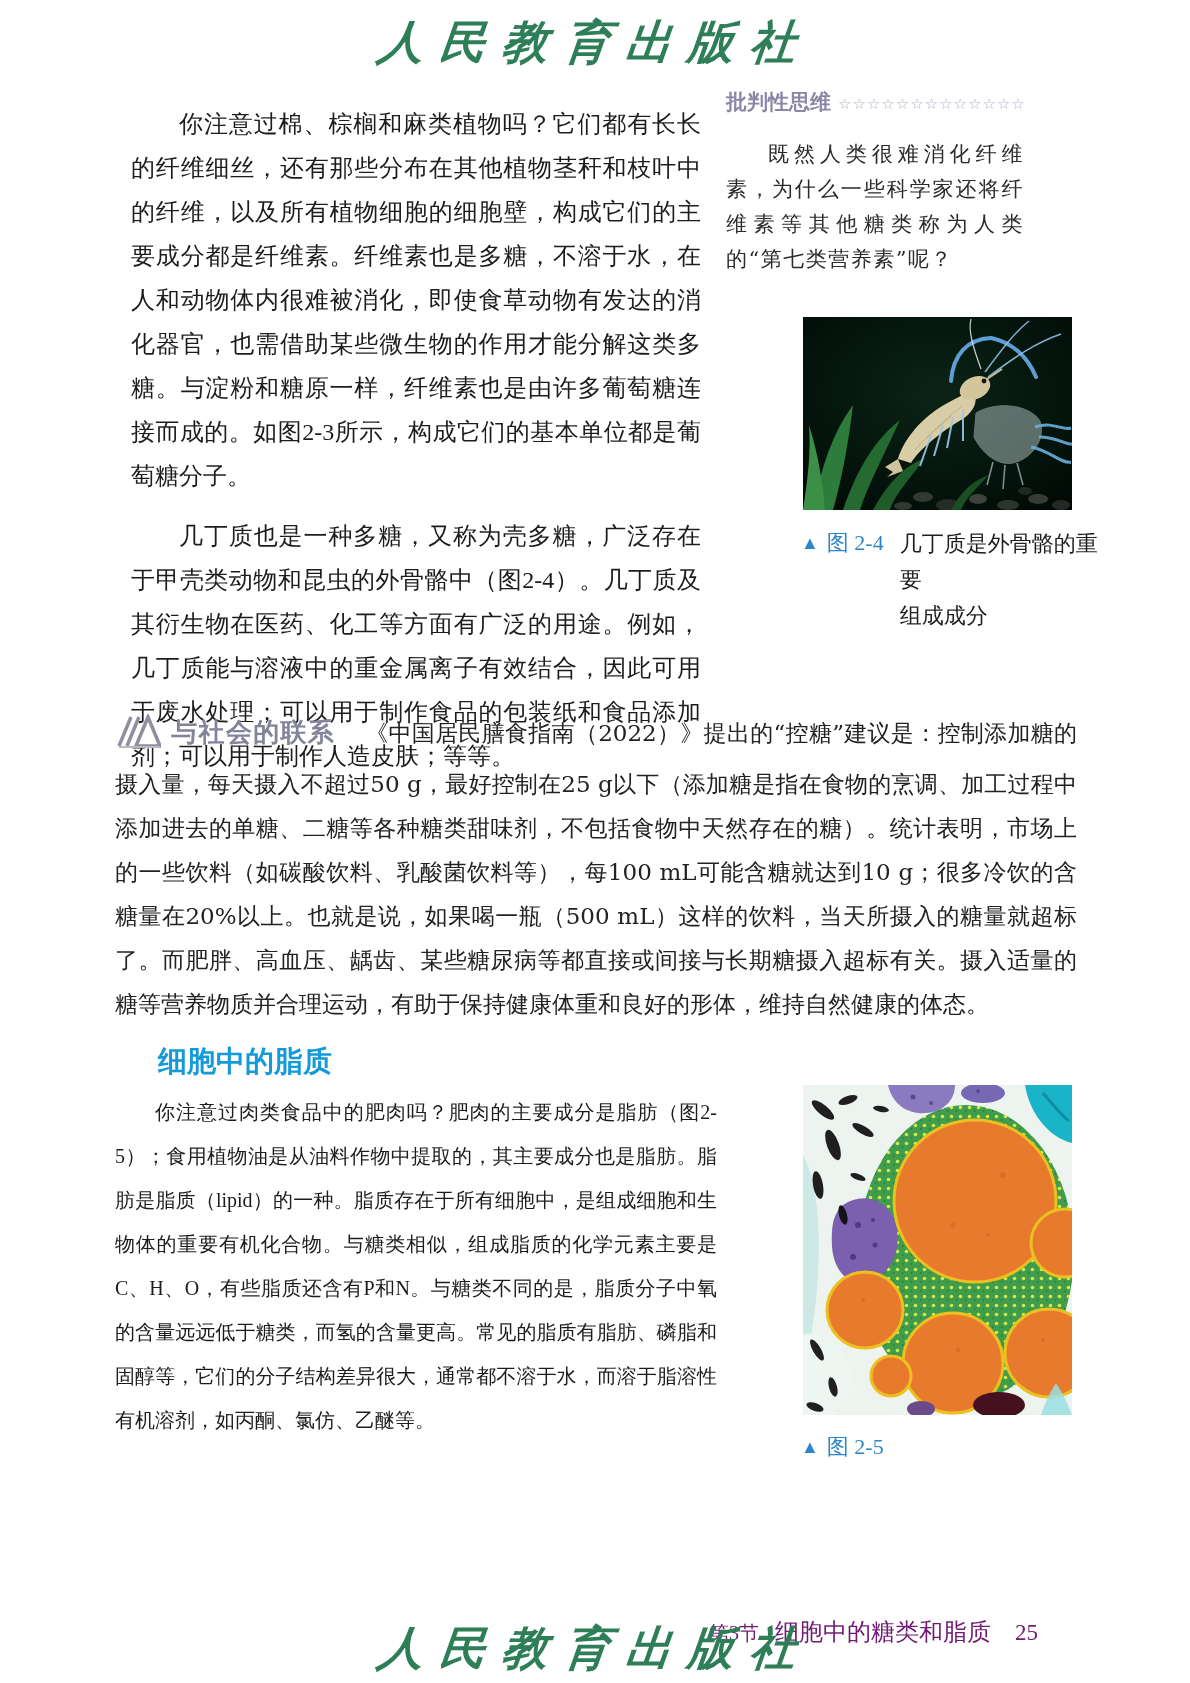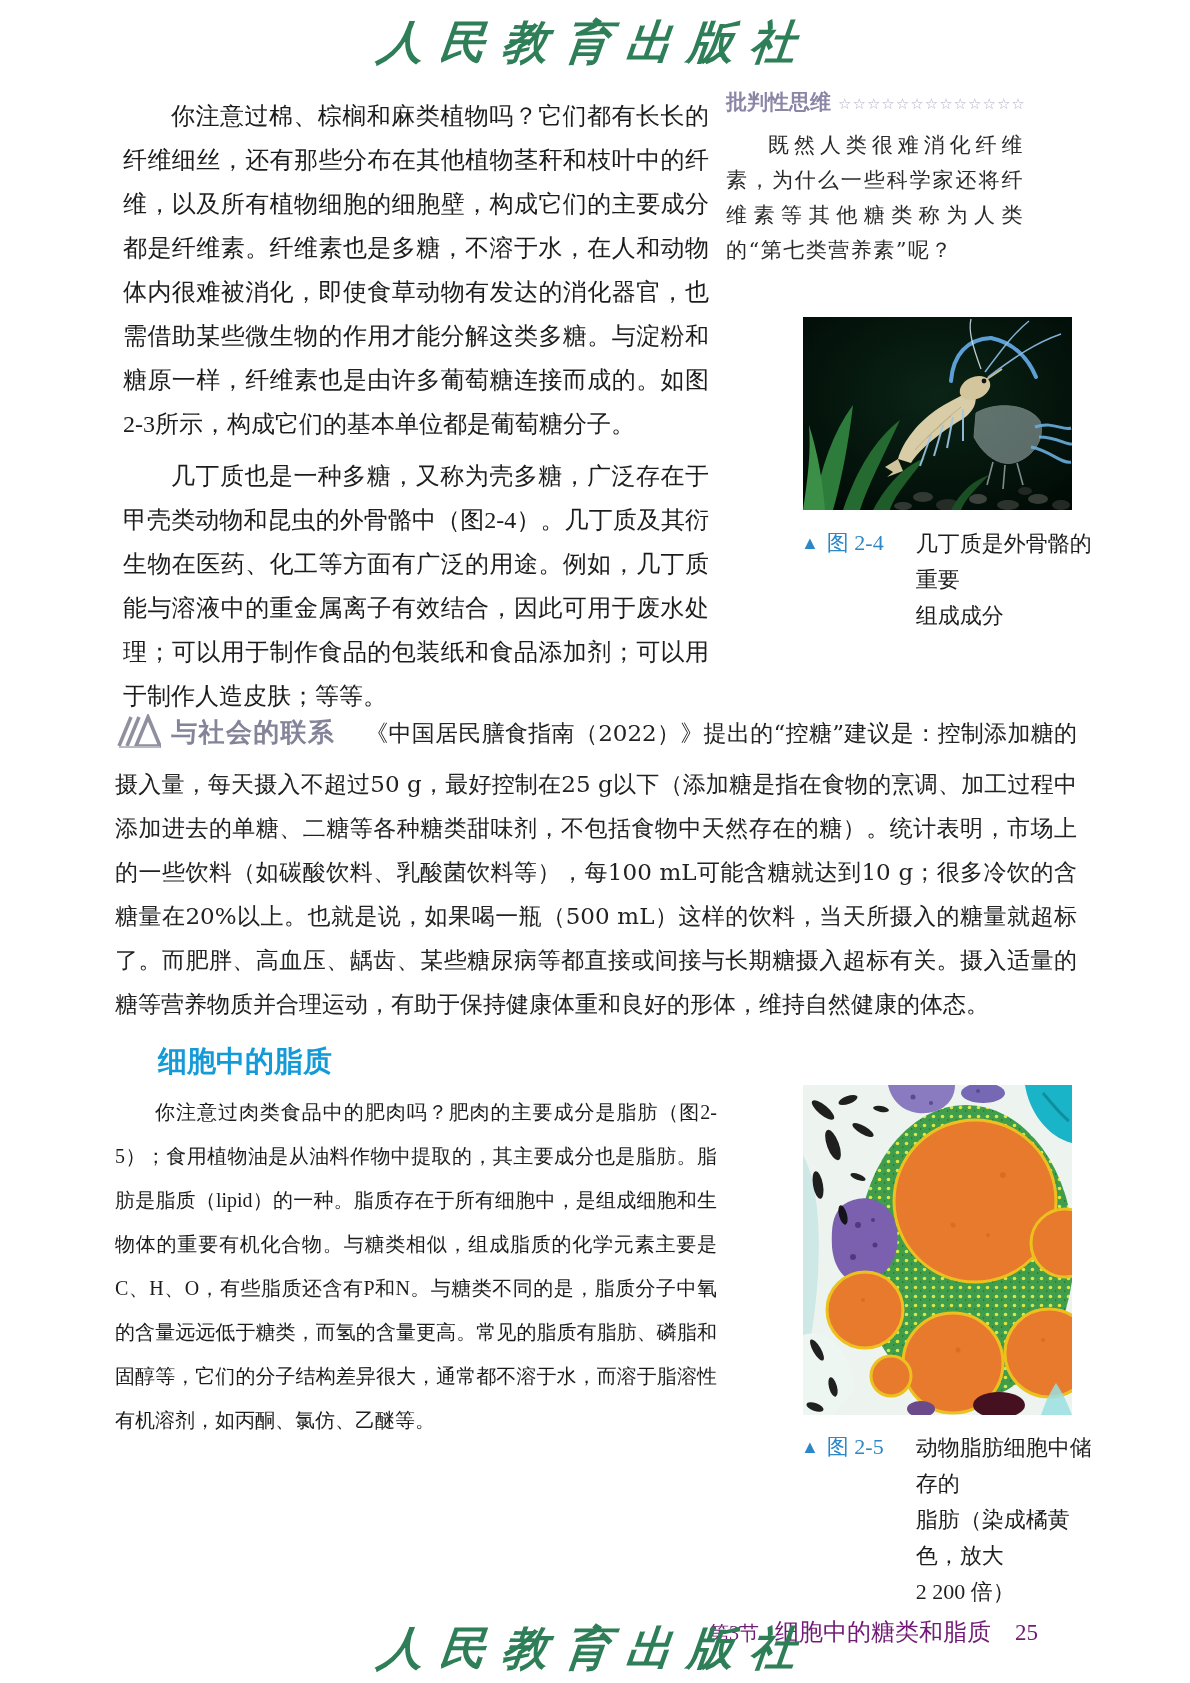--- a/index.html
+++ b/index.html
@@ -8,41 +8,41 @@
 
   
   .logo{position:absolute;left:0;right:0;text-align:center;color:#2e7e58;
         font-family:"DejaVu Serif",serif;font-style:italic;font-weight:bold;
         font-size:46px;letter-spacing:16px;transform:skewX(-6deg);}
   .logo-top{top:12px;}
   .logo-bottom{top:1618px;}
 
   
   .main-text{position:absolute;left:115px;top:86px;width:602px;}
-  .main-text p{margin:8px;font-size:24px;line-height:44px;text-align:justify;text-indent:2em;}
+  .main-text p{margin:16px;font-size:24px;line-height:44px;text-align:justify;text-indent:2em;}
 
   
   .ct{position:absolute;left:726px;top:88px;width:298px;}
   .ct-head{display:flex;align-items:baseline;}
   .ct-title{font-family:"Liberation Sans",sans-serif;font-weight:bold;font-size:21px;color:#8b85a6;white-space:nowrap;}
   .ct-stars{margin-left:7px;font-size:15px;letter-spacing:1px;color:#b6b0ca;white-space:nowrap;overflow:hidden;}
-  .ct-text{margin-top:12px;font-size:21px;line-height:35px;letter-spacing:1.5px;
+  .ct-text{margin-top:21px;font-size:21px;line-height:35px;letter-spacing:1.5px;
            text-align:justify;text-indent:2em;color:#2a2a2a;font-family:"DejaVu Serif",serif;}
 
   
   .figure{position:absolute;left:803px;width:269px;background:#000;}
   .fig24{top:317px;height:193px;}
   .fig25{top:1085px;height:330px;background:#edf4f0;}
   .figure svg{display:block;width:100%;height:100%;}
 
   .fig-caption{position:absolute;left:801px;display:flex;align-items:flex-start;}
   .cap24{top:526px;width:310px;}
   .cap25{top:1430px;width:310px;}
   .cap-tri{color:#2d87c6;font-size:18px;line-height:34px;margin-right:8px;}
-  .cap-label{color:#2d87c6;font-size:22px;line-height:34px;margin-right:32px;white-space:nowrap;}
+  .cap-label{color:#2d87c6;font-size:22px;line-height:34px;margin-right:16px;white-space:nowrap;}
   .cap-lines{font-size:22px;line-height:36px;color:#1e1e1e;}
 
   
   .society{position:absolute;left:115px;top:710px;width:962px;}
   .society p{margin:0;font-size:23px;line-height:44px;text-align:justify;
              font-family:"DejaVu Serif",serif;color:#222;}
   .soc-icon{display:inline-block;vertical-align:-7px;margin-right:10px;}
   .soc-title{font-family:"Liberation Sans",sans-serif;font-weight:bold;font-size:26px;
              color:#83839a;margin-right:30px;letter-spacing:1px;}
 
@@ -243,25 +243,20 @@
 
       <ellipse cx="196" cy="320" rx="26" ry="13" fill="#45101f"></ellipse>
       <ellipse cx="118" cy="324" rx="14" ry="8" fill="#6b4a8a"></ellipse>
       <path d="M253,298 C261,310 265,320 269,330 L238,330 C243,315 248,306 253,298 Z" fill="#9adfe2" opacity="0.85"></path>
     </svg>
   </div>
 
   <div class="fig-caption cap25">
     <span class="cap-tri">▲</span>
     <span class="cap-label">图 2-5</span>
-    <div class="cap-lines">
-      <div>动物脂肪细胞中储存的</div>
-      <div>脂肪（染成橘黄色，放大</div>
-      <div>2 200 倍）</div>
-    </div>
   </div>
 
   <div class="footer">
     <span class="sec">第3节</span>
     <span class="chap">细胞中的糖类和脂质</span>
     <span class="pnum">25</span>
   </div>
 
   <div class="logo logo-bottom">人民教育出版社</div>
 

